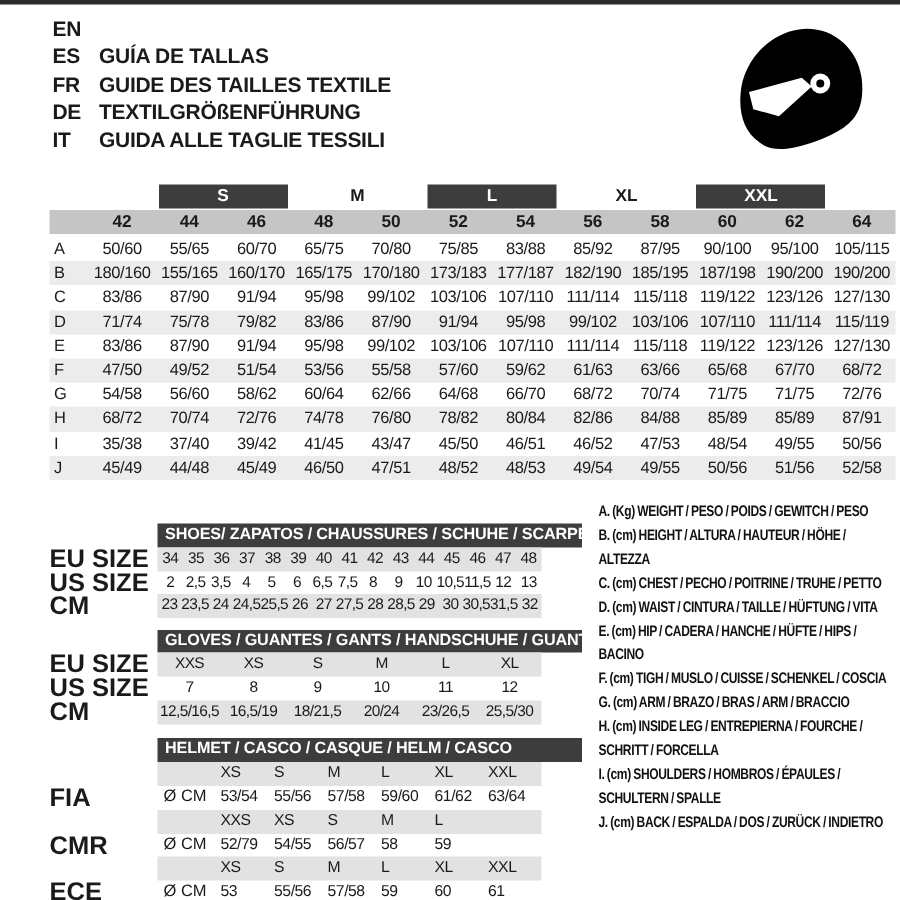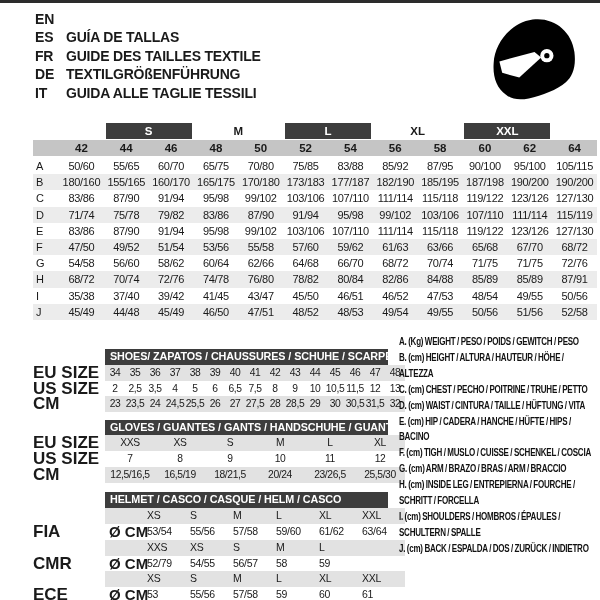--- a/index.html
+++ b/index.html
@@ -30,24 +30,24 @@
   .t-row div{font-size:11px;line-height:16.2px;text-align:center;letter-spacing:-0.3px;white-space:nowrap}
   .t-row .lab{text-align:left;padding-left:3px;letter-spacing:0}
 
   
   .sections{position:absolute;left:33px;top:349px;width:360px}
   .sec-row{display:flex;height:15.8px}
   .sec-gap{height:7.5px}
   .sec-gap.lg{height:9.5px}
   .sec-label{width:72px;flex:none;font-weight:700;font-size:17px;line-height:15.8px;white-space:nowrap}
   .sec-title{width:278px;background:#3d3d3d;color:#fff;font-weight:700;font-size:10.8px;line-height:15.8px;padding-left:5px;letter-spacing:-0.1px;white-space:nowrap}
-  .sec-cells{width:300px;flex:none;display:flex}
+  .sec-cells{width:256px;flex:none;display:flex}
   .sec-cells.shaded{background:#e2e2e2}
   .cell{flex:1;text-align:center;font-size:10.3px;line-height:15.8px;letter-spacing:-0.4px;white-space:nowrap}
-  .unit-cell{width:38px;flex:none;padding-left:4px;font-weight:700;font-size:15px;line-height:15.8px;white-space:nowrap}
+  .unit-cell{width:38px;flex:none;padding-left:4px;font-weight:400;font-size:11px;line-height:15.8px;white-space:nowrap}
   .h-cell{flex:1;text-align:left;font-size:10.5px;line-height:15.8px;letter-spacing:-0.3px;white-space:nowrap}
 
   
   .legend{position:absolute;left:399px;top:334px;width:252px;
     transform:scaleX(0.787);transform-origin:left top;
     font-size:10.2px;font-weight:700;line-height:15.9px;letter-spacing:-0.3px;word-spacing:-0.5px;color:#111}
 </style>
 </head>
 <body>
 

